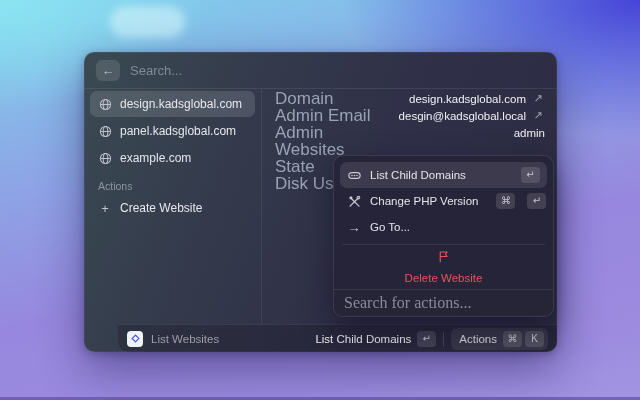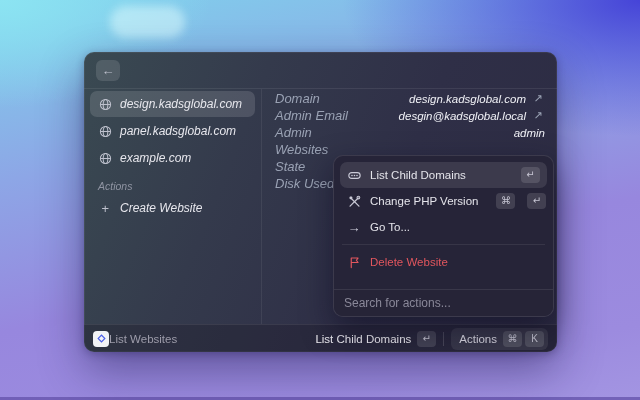--- a/index.html
+++ b/index.html
@@ -23,59 +23,59 @@
     display:flex; flex-direction:column; }
 
   .search-bar { height:37px; flex:none; display:flex; align-items:center; gap:10px;
     padding:0 12px; border-bottom:1px solid rgba(255,255,255,0.08); }
   .back-btn { width:24px; height:21px; border:none; border-radius:6px; background:rgba(255,255,255,0.12);
     color:#cdd5d9; font-size:12px; line-height:1; display:flex; align-items:center; justify-content:center; cursor:pointer; }
   .search-input { flex:1; background:transparent; border:none; outline:none; color:#e9edef; font-size:13px;
     font-family:inherit; }
   .search-input::placeholder { color:#7e8d95; }
 
-  .body { flex:1; display:flex; min-height:0;font-style:italic; }
+  .body { flex:1; display:flex; min-height:0; }
 
   .sidebar { width:178px; flex:none; padding:2px 6px 0 6px; border-right:1px solid rgba(255,255,255,0.07); }
   .row { height:26px; display:flex; align-items:center; gap:8px; padding:0 8px; border-radius:7px;
     color:#e7e7ed; font-size:12px; margin-bottom:1px; cursor:default; white-space:nowrap; }
   .row.selected { background:rgba(255,255,255,0.13); }
   .icon { display:inline-flex; align-items:center; justify-content:center; width:14px; height:14px;
     color:#bdc0cc; flex:none; font-size:13px; line-height:1; }
   .section-label { font-size:10.5px; color:#8f94a2; padding:0 8px; margin:9px 0 3px 0; }
 
   .details { flex:1; padding:1px 12px 0 13px; min-width:0; }
   .detail-row { height:17px; display:flex; align-items:center; justify-content:space-between; }
-  .detail-label { font-size:13px; color:#9aa2b4; white-space:nowrap; }
+  .detail-label { font-size:17px; color:#9aa2b4; white-space:nowrap; }
   .detail-value { font-size:11.5px; color:#f0f1f6; display:flex; align-items:center; gap:5px; white-space:nowrap; }
   .detail-value .ext { color:#9aa2b4; font-size:11px; }
 
   .menu { position:absolute; left:249px; top:103px; width:221px; height:162px; z-index:5;
     background:rgba(38,36,56,0.97); border:1px solid rgba(255,255,255,0.10); border-radius:10px;
     box-shadow:0 12px 30px rgba(10,8,30,0.5); display:flex; flex-direction:column; overflow:hidden; }
   .menu-items { flex:1; padding:6px; overflow:hidden; }
   .menu-item { height:26px; display:flex; align-items:center; gap:9px; padding:0 7px; border-radius:7px;
     color:#e4e4ea; font-size:11.5px; cursor:default; white-space:nowrap; }
   .menu-item.selected { background:rgba(255,255,255,0.10); }
-  .menu-item.danger { color:#e2565e; }
+  .menu-item.danger { color:#e2565e;flex-direction:column; }
   .menu-item.danger .icon { color:#e2565e; }
   .menu-item .icon { color:#cbcbd8; }
   .menu-item .spacer { flex:1; }
   .menu-divider { height:1px; background:rgba(255,255,255,0.08); margin:4px 2px; }
   .kbd { display:inline-flex; align-items:center; justify-content:center; min-width:19px; height:16px;
     padding:0 3px; border-radius:4px; background:rgba(255,255,255,0.13); color:#c6c5d2; font-size:10px; line-height:1; }
   .menu-search { flex:none; height:27px; border-top:1px solid rgba(255,255,255,0.09);
     background:rgba(38,36,56,0.97); display:flex; align-items:center; padding:0 10px; }
   .menu-search input { width:100%; background:transparent; border:none; outline:none;
-    color:#e4e4ea; font-size:12px; font-family:Liberation Sans, sans-serif; }
+    color:#e4e4ea; font-size:16px; font-family:Liberation Serif, serif; }
   .menu-search input::placeholder { color:#8a8899; }
 
-  .footer { height:28px; flex:none; display:flex; align-items:center; padding:0 9px;
+  .footer { height:28px; flex:none; display:flex; align-items:center; gap:8px; padding:0 9px;
     border-top:1px solid rgba(255,255,255,0.08); background:rgba(26,24,38,0.30);
-    border-radius:0 0 10px 10px; }
+    border-radius:0 0 10px 10px;margin-left:34px; }
   .app-badge { width:16px; height:16px; border-radius:4px; background:#f1f3f6; display:flex;
     align-items:center; justify-content:center; flex:none; }
   .footer-title { font-size:11.5px; color:#9d9caa; }
   .footer-right { margin-left:auto; display:flex; align-items:center; gap:7px; }
   .footer-primary { font-size:11.5px; color:#ecebf1; display:flex; align-items:center; gap:6px; }
   .v-divider { width:1px; height:14px; background:rgba(255,255,255,0.15); }
   .actions-group { display:flex; align-items:center; gap:4px; background:rgba(255,255,255,0.08);
     border-radius:6px; padding:3px 4px 3px 8px; cursor:pointer; }
   .actions-group .label { font-size:11.5px; color:#d8d7e1; margin-right:2px; }
 </style>
@@ -85,20 +85,21 @@
 <div class="screen">
   <div class="bg-blob"></div>
   <div class="bg-strip"></div>
 
   <div class="window">
 
     <div class="search-bar">
       <button class="back-btn">
         <span class="icon">←</span>
       </button>
+      <input class="search-input" type="text" placeholder="Search..." style="">
     </div>
 
     <div class="body">
       <div class="sidebar">
         <div id="website-list">
             <div class="row selected">
               <span class="icon">
                 <svg width="13" height="13" viewBox="0 0 14 14">
                   <circle cx="7" cy="7" r="5.5" fill="none" stroke="currentColor" stroke-width="1.1"></circle>
                   <ellipse cx="7" cy="7" rx="2.5" ry="5.5" fill="none" stroke="currentColor" stroke-width="1.1"></ellipse>

